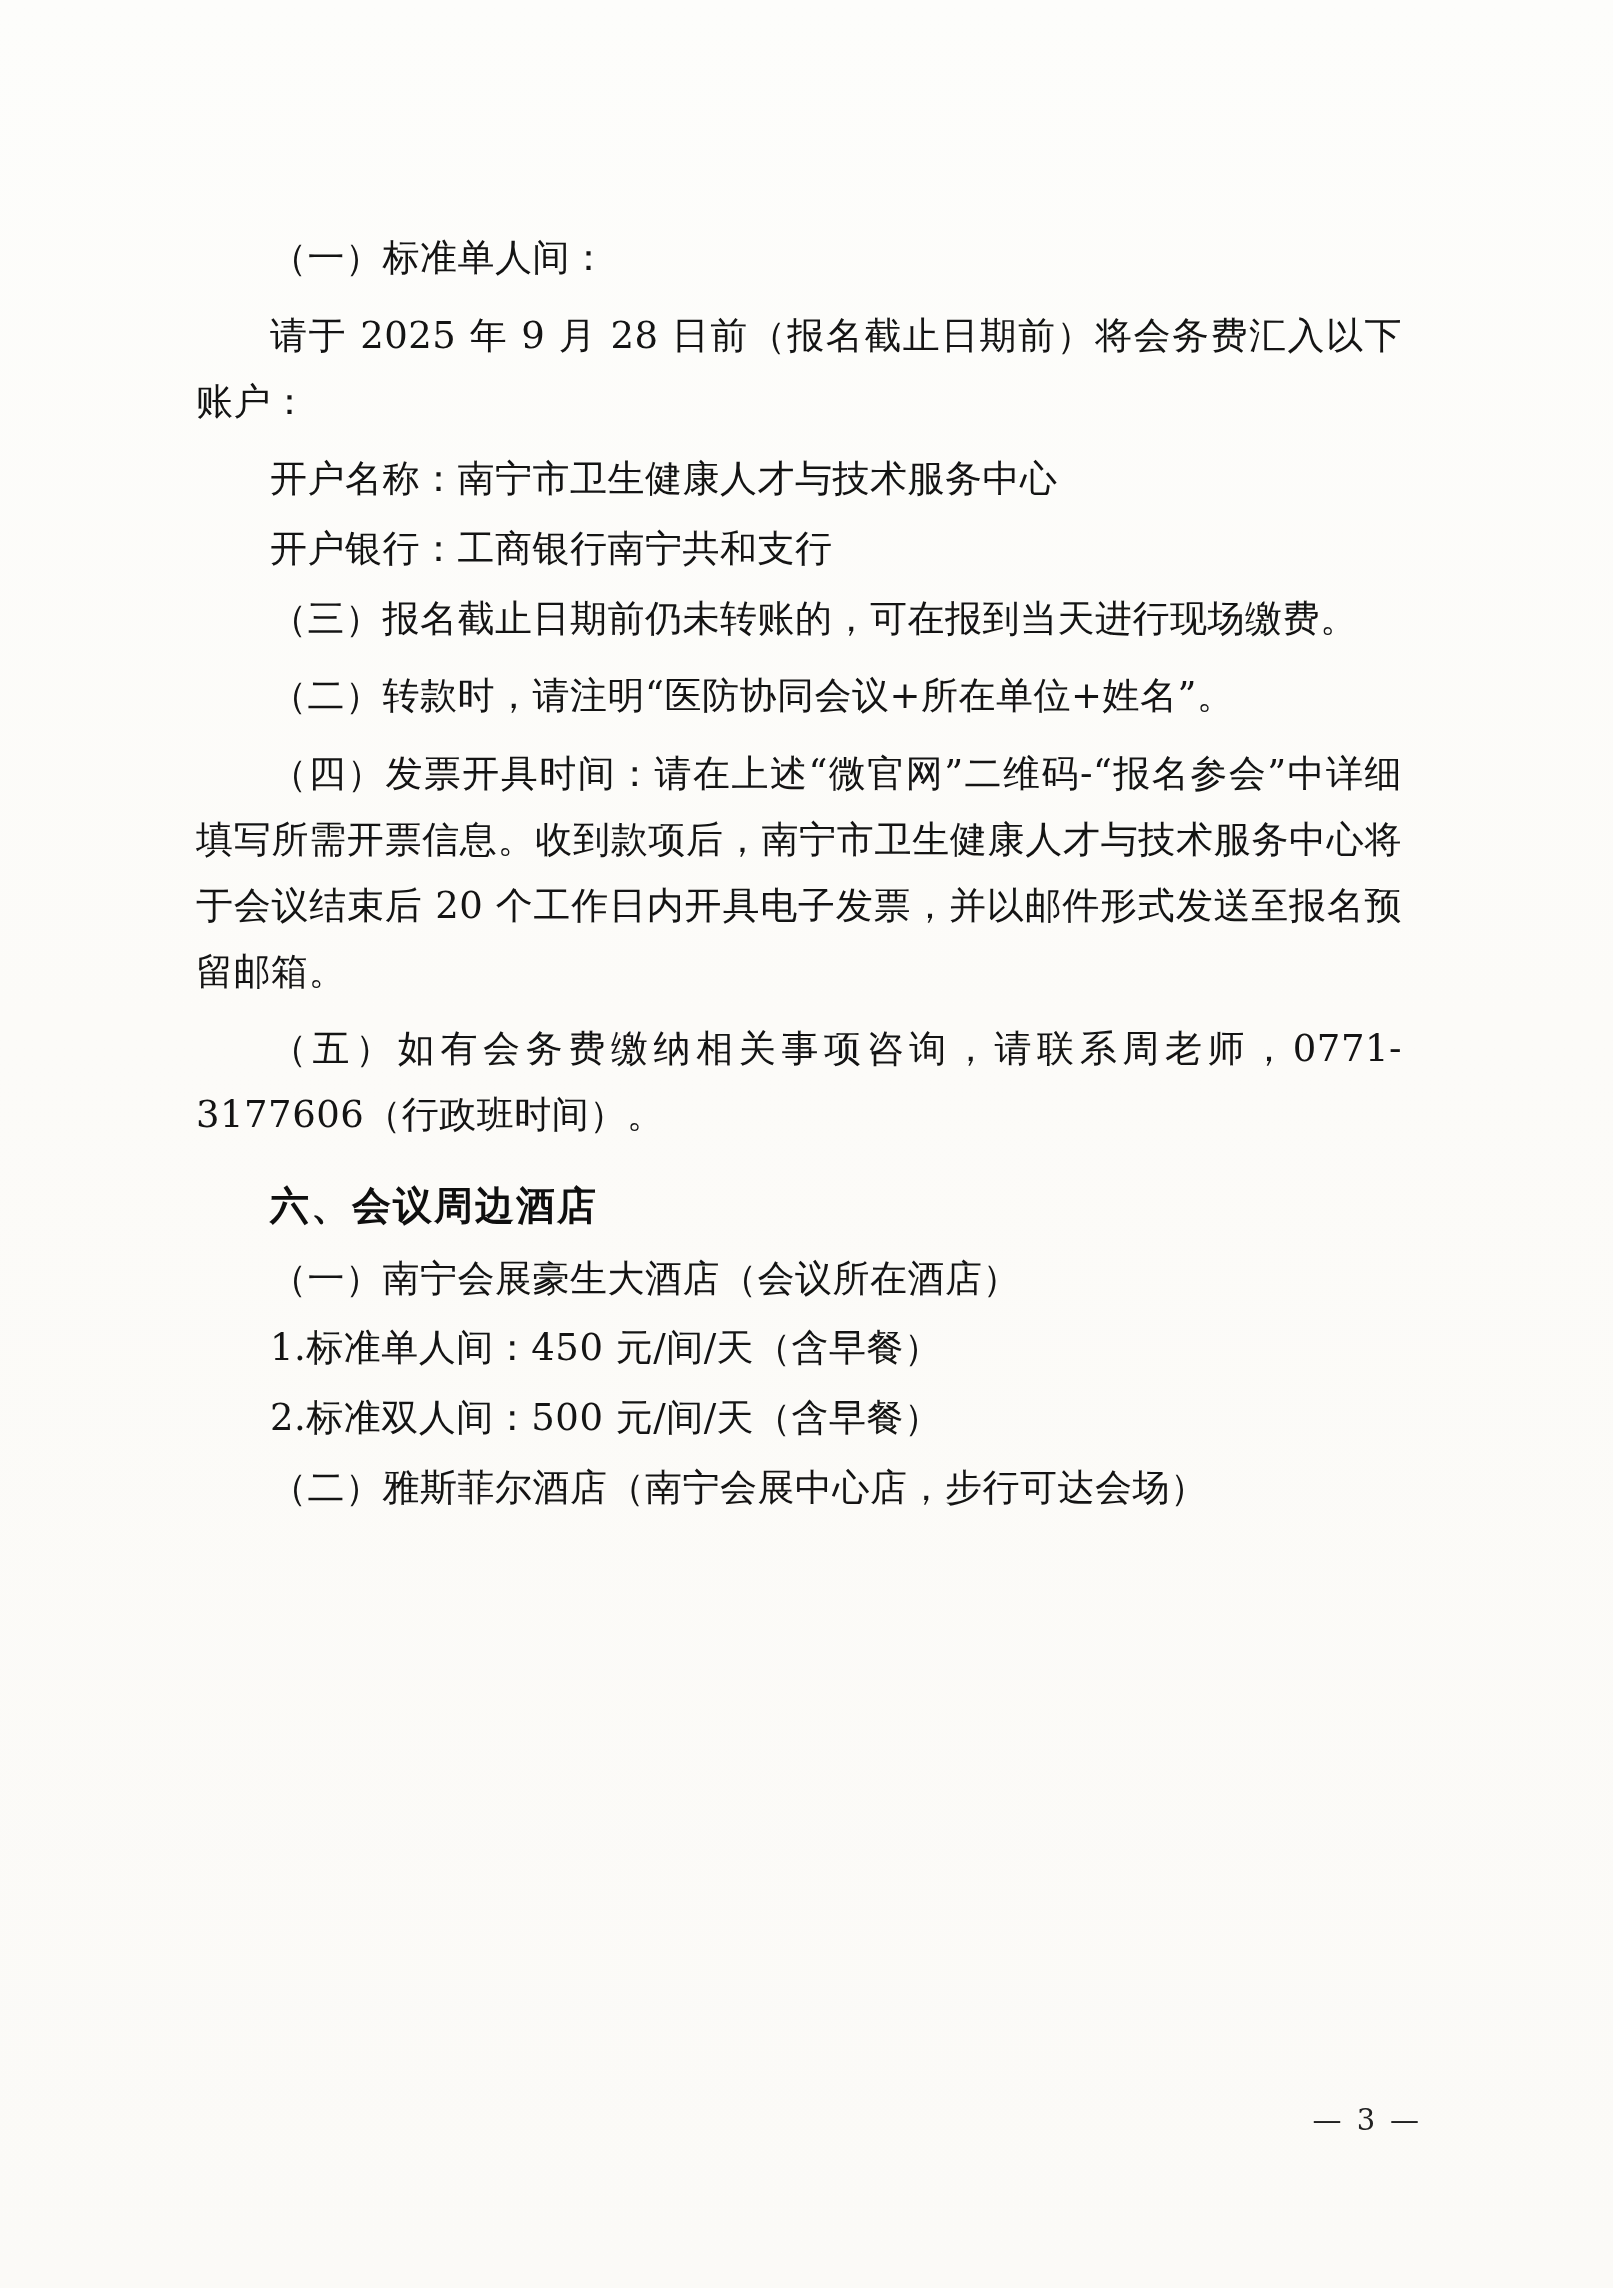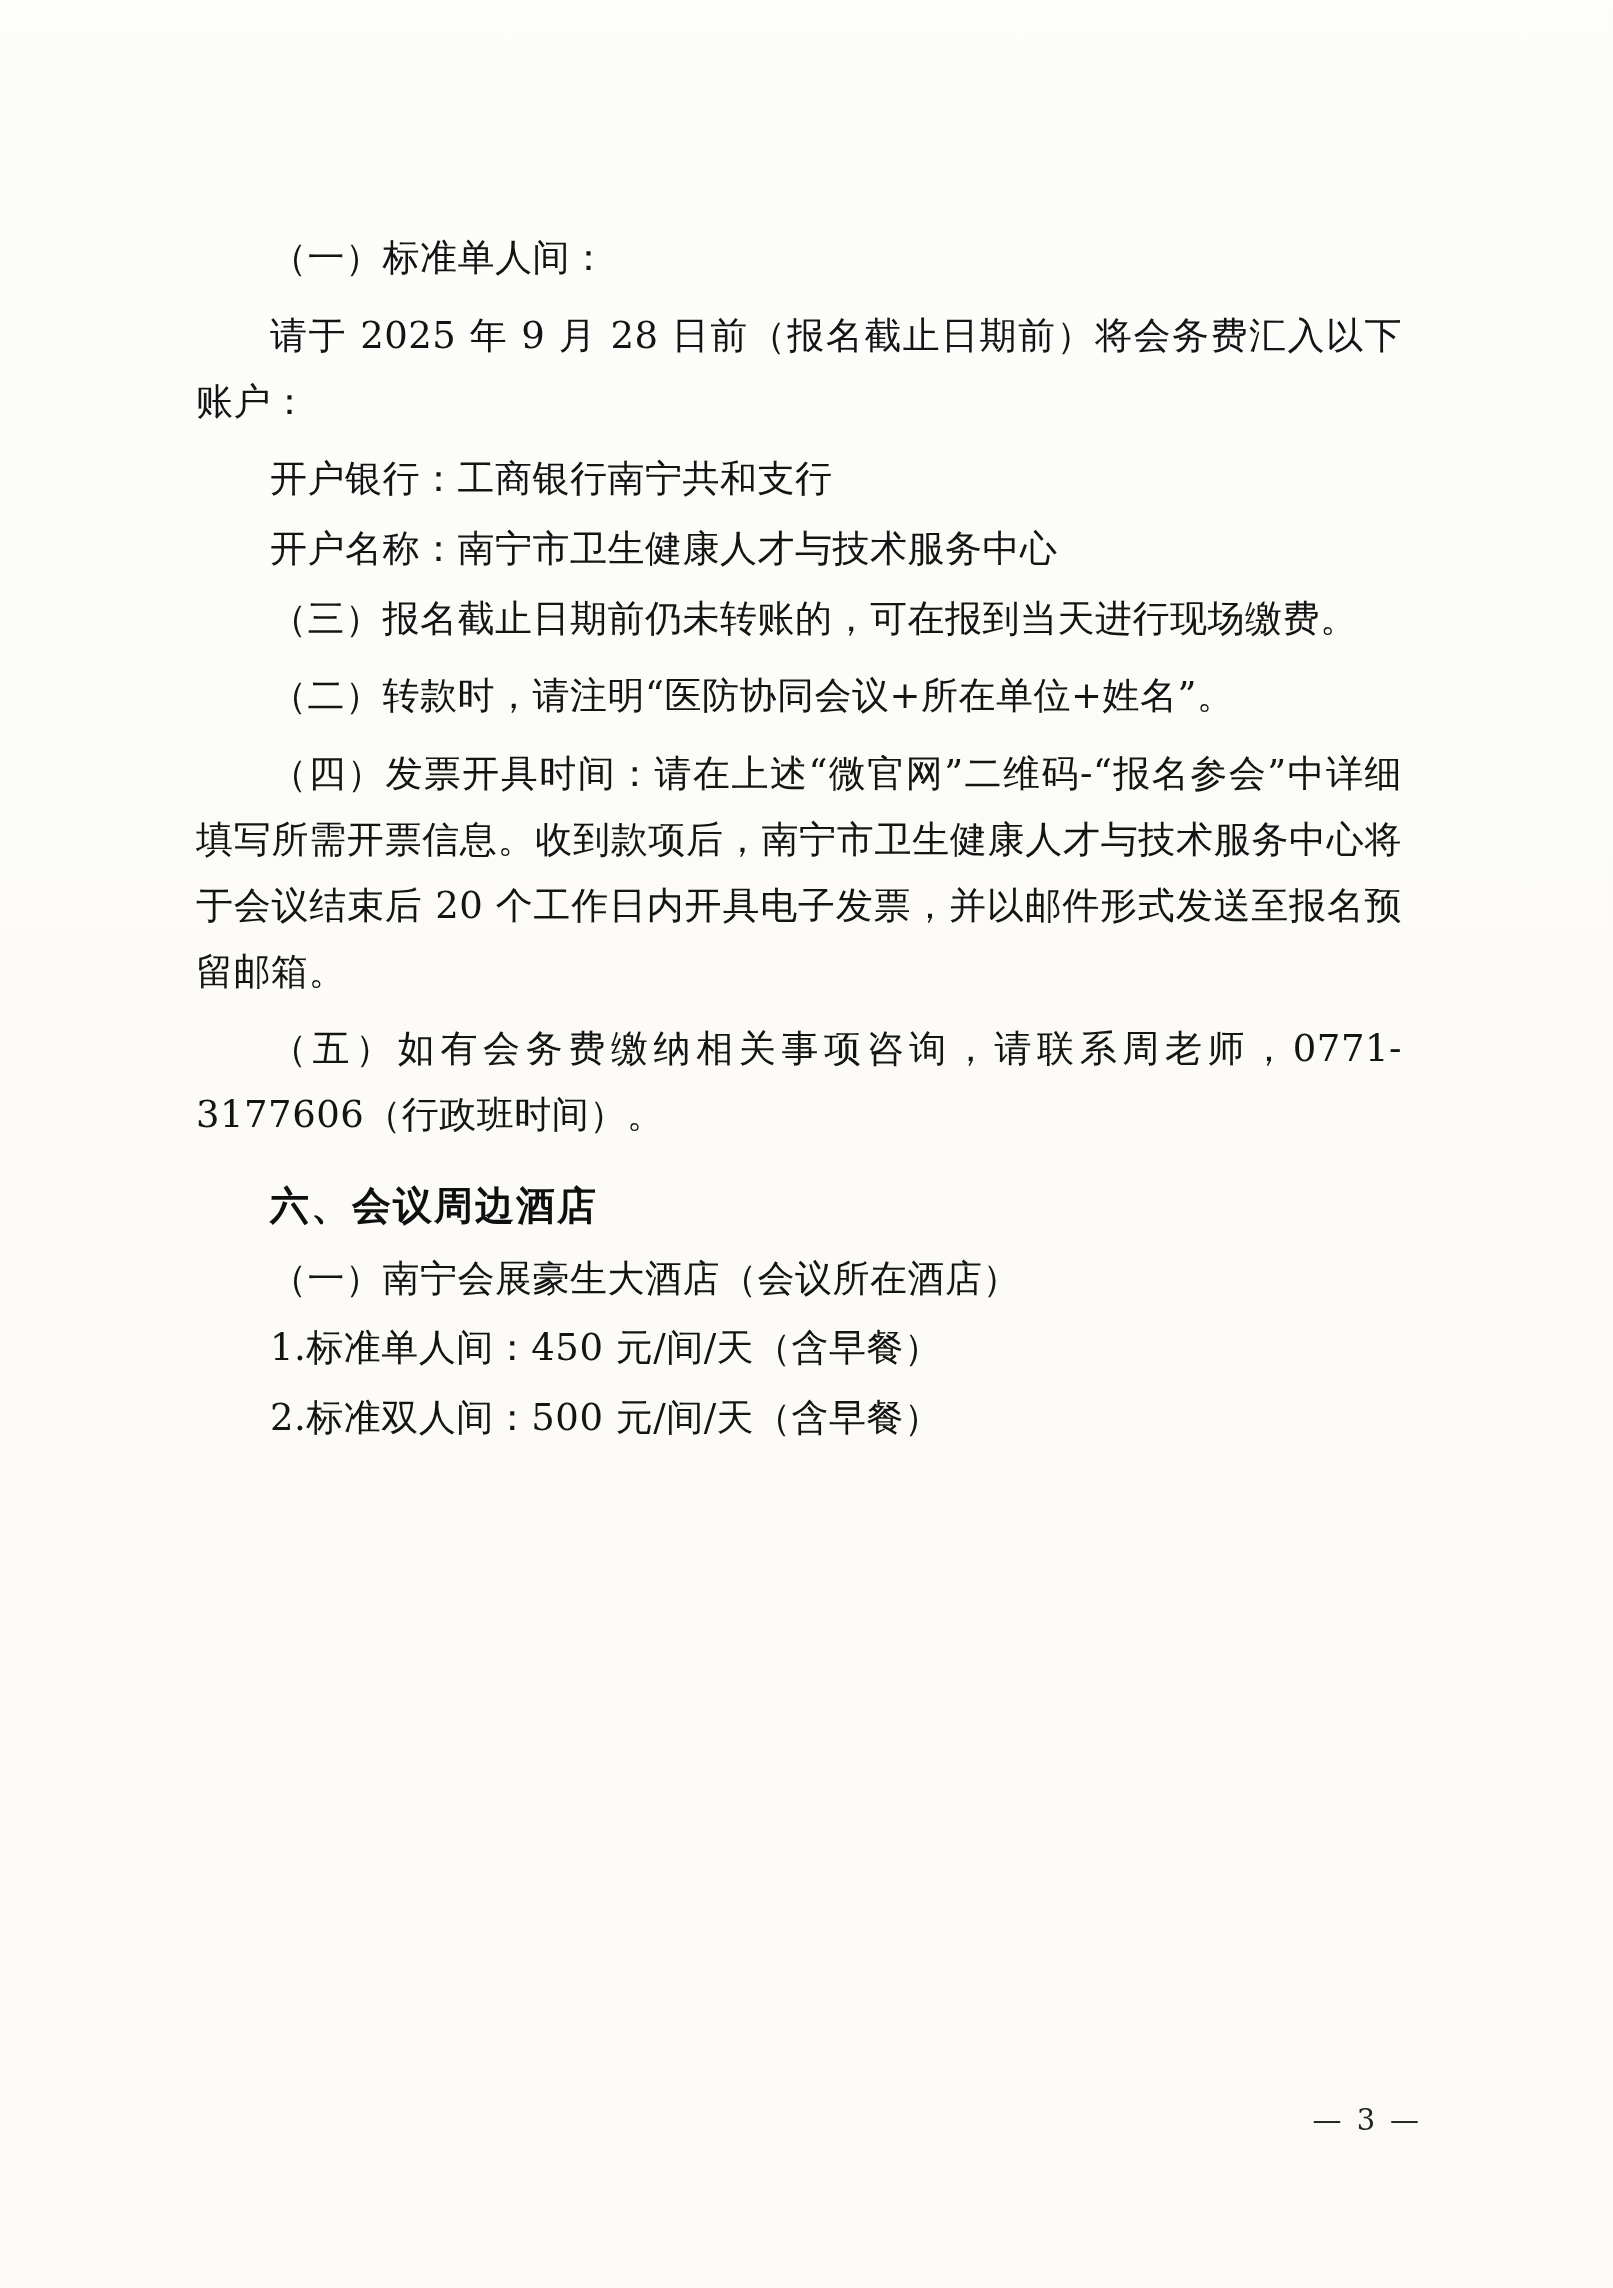--- a/index.html
+++ b/index.html
@@ -67,40 +67,41 @@
 </head>
 <body>
 
 <div class="page">
   <div class="page-inner">
 
     <p class="para first-ind">（一）标准单人间：</p>
 
     <p class="para" style="text-indent:74px;">请于 2025 年 9 月 28 日前（报名截止日期前）将会务费汇入以下账户：</p>
 
+    <p class="para blockline tight">开户名称：南宁市卫生健康人才与技术服务中心</p>
+
     <p class="para blockline tight">开户银行：工商银行南宁共和支行</p>
-
-    <p class="para blockline tight">开户名称：南宁市卫生健康人才与技术服务中心</p>
 
 
     <p class="para" style="text-indent:74px;">（三）报名截止日期前仍未转账的，可在报到当天进行现场缴费。</p>
 
     <p class="para first-ind">（二）转款时，请注明“医防协同会议+所在单位+姓名”。</p>
 
     <p class="para" style="text-indent:74px;">（四）发票开具时间：请在上述“微官网”二维码-“报名参会”中详细填写所需开票信息。收到款项后，南宁市卫生健康人才与技术服务中心将于会议结束后 20 个工作日内开具电子发票，并以邮件形式发送至报名预留邮箱。</p>
 
     <p class="para" style="text-indent:74px;">（五）如有会务费缴纳相关事项咨询，请联系周老师，0771-3177606（行政班时间）。</p>
 
     <h2 class="section-title">六、会议周边酒店</h2>
 
     <p class="para blockline tight">（一）南宁会展豪生大酒店（会议所在酒店）</p>
 
     <p class="para blockline tight">1.标准单人间：450 元/间/天（含早餐）</p>
 
     <p class="para blockline tight">2.标准双人间：500 元/间/天（含早餐）</p>
 
 
+    <p class="para blockline tight">（二）雅斯菲尔酒店（南宁会展中心店，步行可达会场）</p>
 
   </div>
 
   <div class="page-number">— 3 —</div>
 </div>
 
 
 </body></html>

